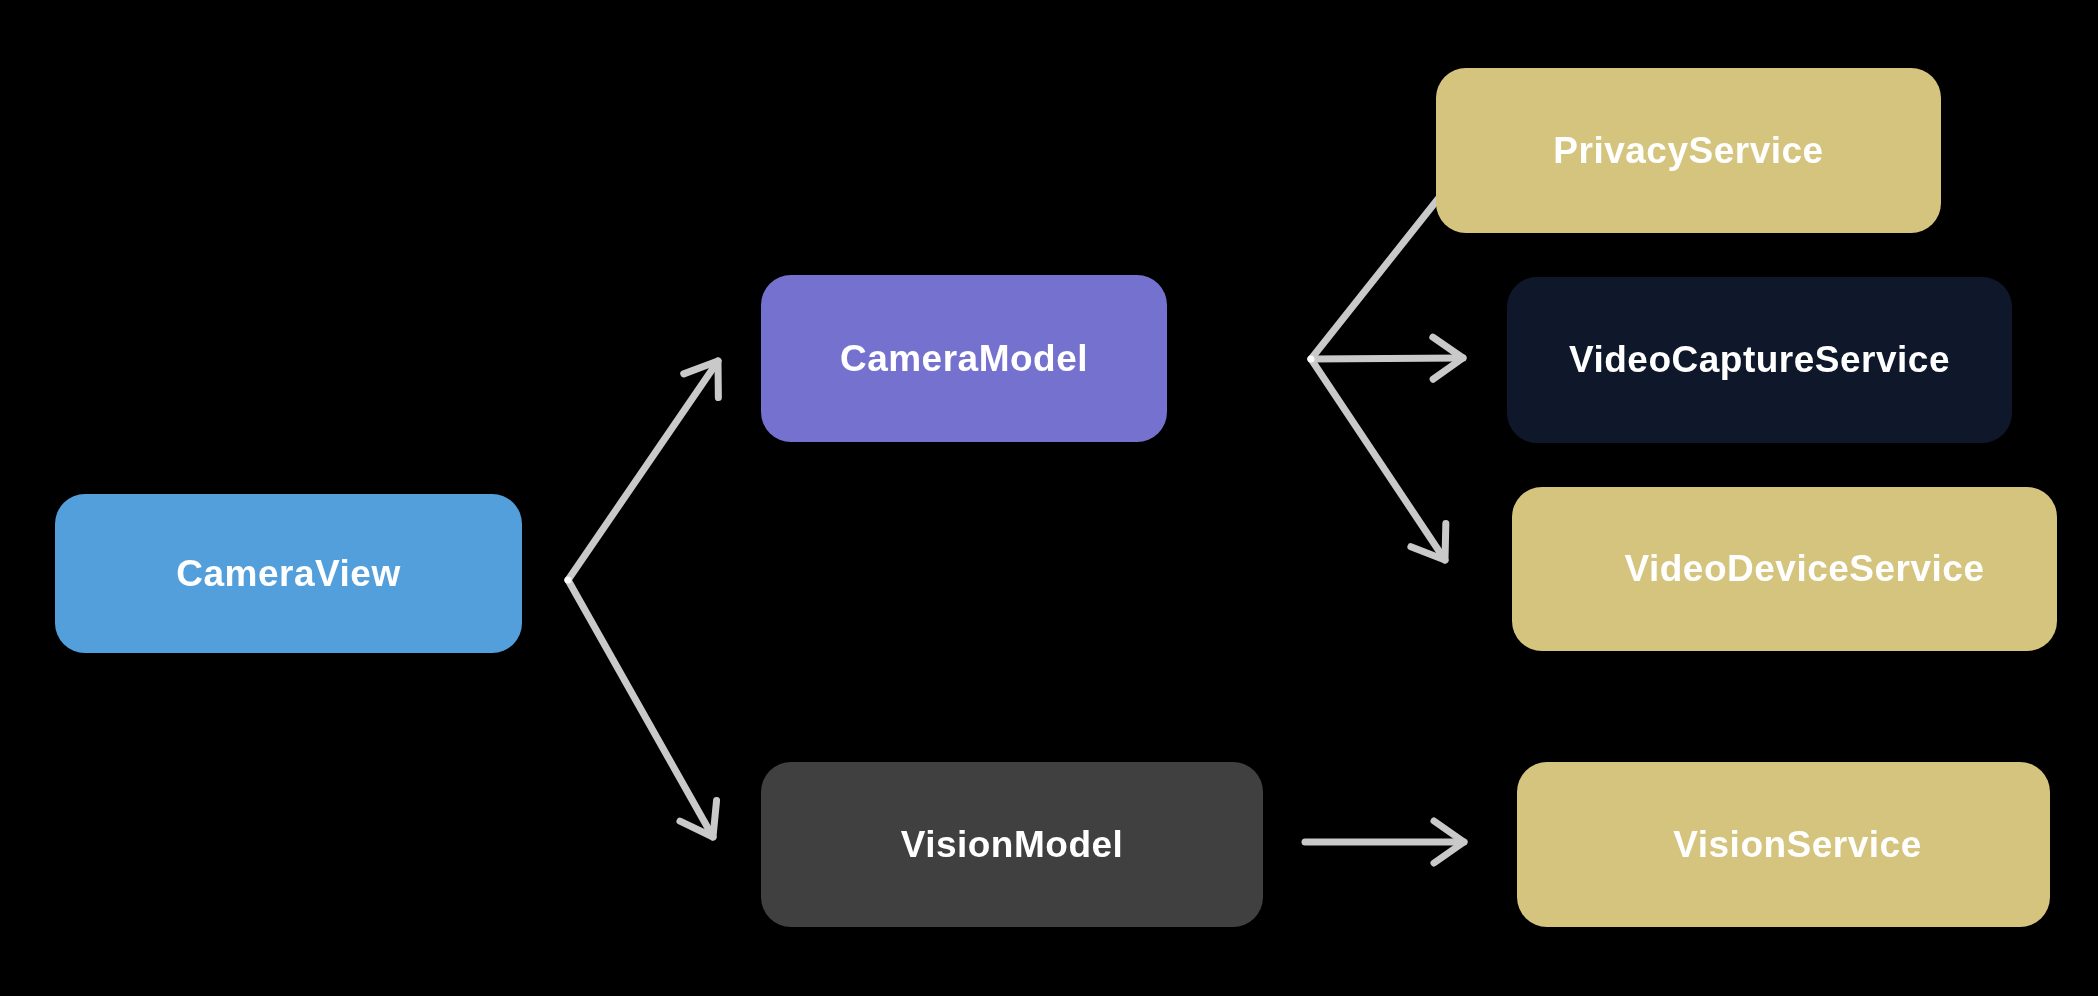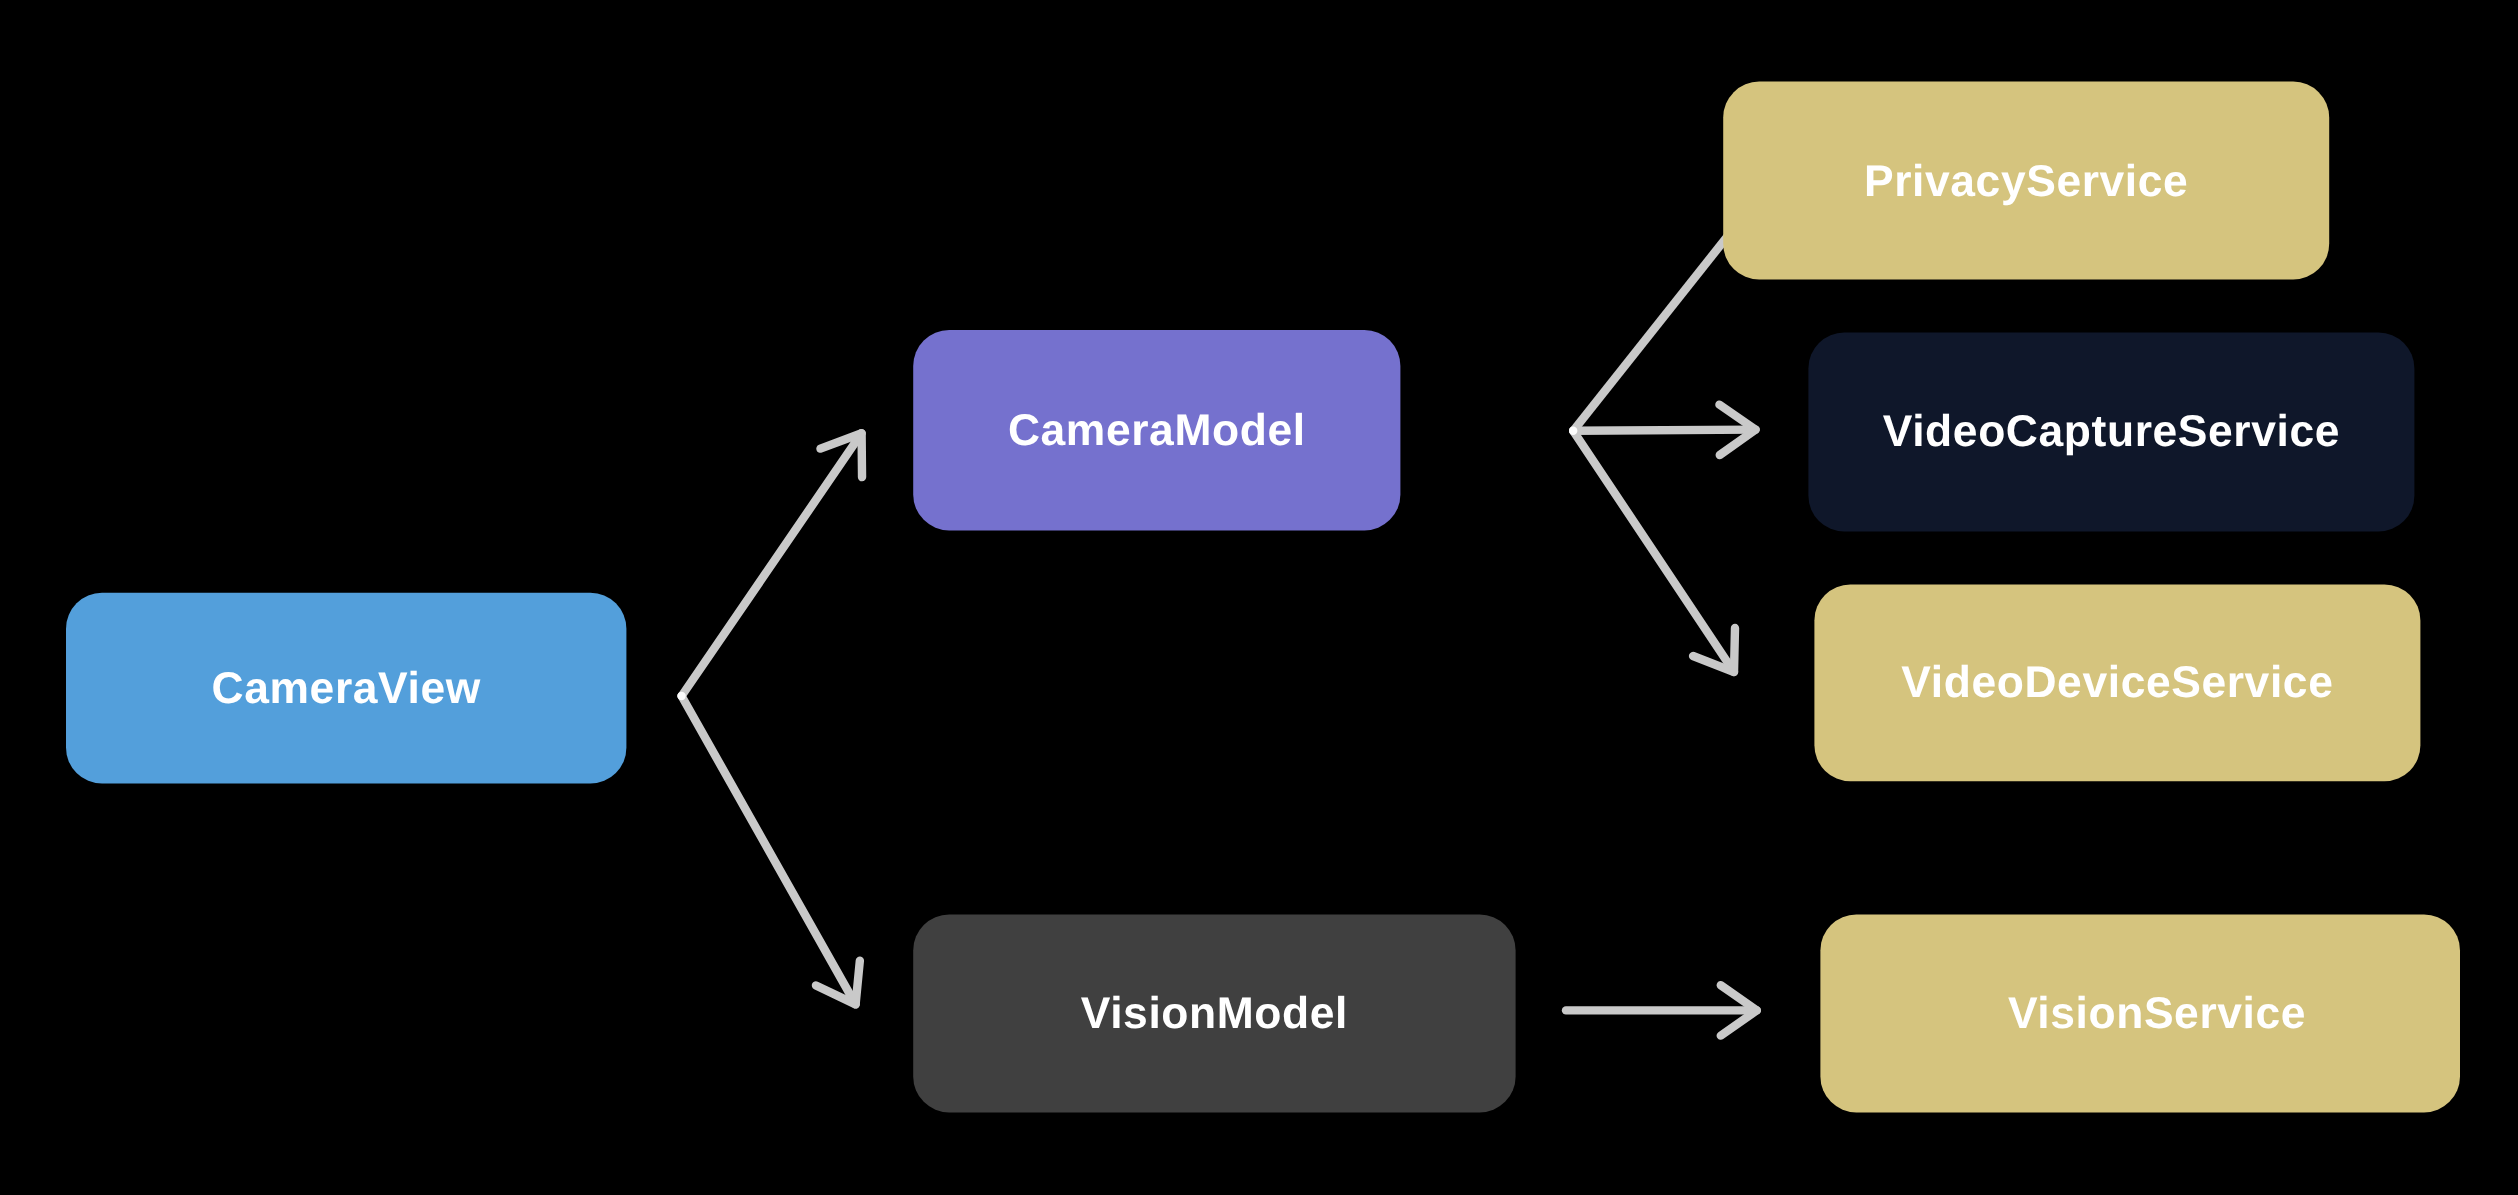--- a/index.html
+++ b/index.html
@@ -98,21 +98,21 @@
   </div>
 
   <div class="node node-privacyservice" style="background: rgb(213, 196, 126);">
     <span>PrivacyService</span>
   </div>
 
   <div class="node node-videocaptureservice" style="background: #0f172a;">
     <span>VideoCaptureService</span>
   </div>
 
-  <div class="node node-videodeviceservice" style="background: rgb(213, 196, 126);">
+  <div class="node node-videodeviceservice" style="background: rgb(213, 196, 126); padding-left: 40px;">
     <span>VideoDeviceService</span>
   </div>
 
   <div class="node node-visionservice" style="background: rgb(213, 196, 126);">
     <span>VisionService</span>
   </div>
 
 </div>
 
 </body></html>

